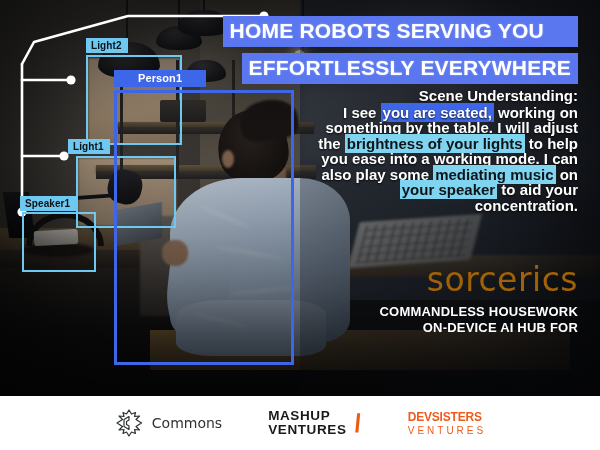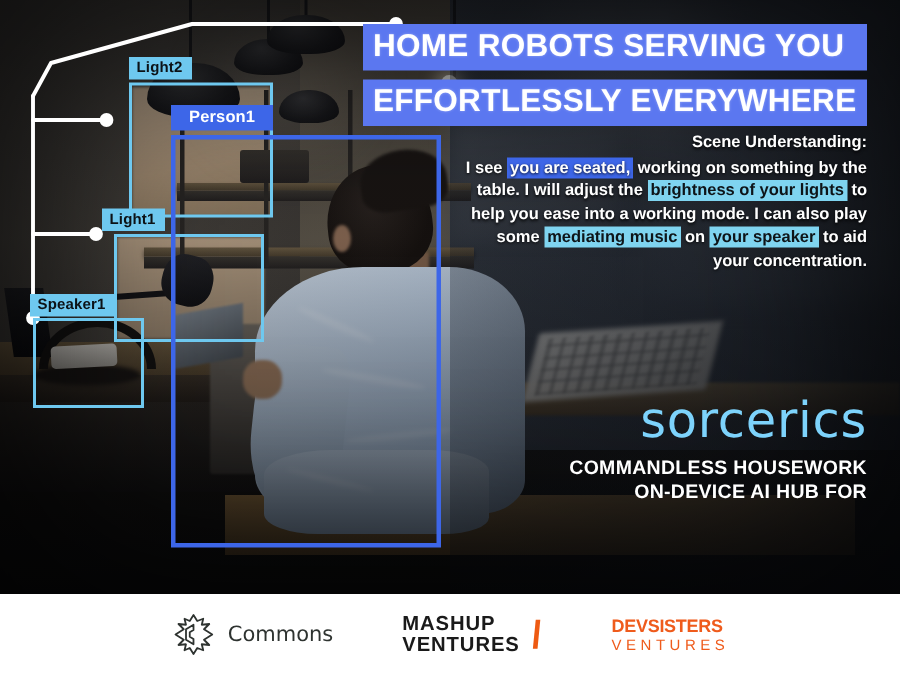--- a/index.html
+++ b/index.html
@@ -142,40 +142,40 @@
 
   
   .graph { position:absolute; left:0; top:0; width:600px; height:396px; }
 
   
   .dbox { position:absolute; border:2px solid #6ec8ef; }
   .dbox.person { border:3px solid #3d66e8; }
   .dlabel { position:absolute; background:#6ec8ef; color:#0c1216;
     font-size:10px; font-weight:bold; padding:2px 6px 2px 5px;
     letter-spacing:.1px; white-space:nowrap; line-height:11px; }
-  .dlabel.person { background:#3d66e8; color:#ffffff; font-size:11px; padding:3px 12px; }
+  .dlabel.person { background:#3d66e8; color:#ffffff; font-size:11px; padding:3px 24px; }
 
   
   .headline { position:absolute; right:22px; text-align:left; }
   .hl-bar { display:block; background:#5b77f0; color:#ffffff;
     font-size:21px; font-weight:bold; letter-spacing:.2px;
     padding:3px 7px 4px 7px; line-height:24px; white-space:nowrap;
     text-shadow: 0 0 2px rgba(255,255,255,.35); }
 
   
   .scene { position:absolute; right:22px; top:88px; width:268px;
-    text-align:right; color:#ffffff; font-size:11px; line-height:15.5px;
+    text-align:right; color:#ffffff; font-size:15px; line-height:15.5px;
     font-weight:bold; text-shadow:0 1px 2px rgba(0,0,0,.85); }
   .scene .title { display:block; margin-bottom:1px; }
   .hl-blue { background:#3d66e8; color:#ffffff; padding:1px 2px; }
   .hl-cyan { background:#7fd4f0; color:#0e1418; padding:1px 2px; text-shadow:none; }
 
   
   .brand { position:absolute; right:22px; top:262px; text-align:right; }
-  .brand-name { color:#7dd3fc; font-size:33px; font-weight:normal;
+  .brand-name { color:#a16207; font-size:33px; font-weight:normal;
     letter-spacing:.5px; line-height:36px; font-family:"DejaVu Sans", sans-serif; }
   .brand-tag { color:#ffffff; font-size:13px; font-weight:bold;
     line-height:16px; letter-spacing:.2px; margin-top:6px; }
 
   
   .footer { position:absolute; left:0; top:396px; width:600px; height:54px;
     background:#ffffff; display:flex; align-items:center; justify-content:center; gap:46px; }
   .logo { display:flex; align-items:center; gap:8px; }
   .spc-text { color:#2e3330; font-size:14px; line-height:15px; font-family:"DejaVu Sans", sans-serif; }
   .mashup-text { color:#1a1a1a; font-size:13.5px; font-weight:bold; line-height:14px;
@@ -277,21 +277,21 @@
   <div class="dlabel" style="left:68px;top:139px;">Light1</div>
 
   <div class="dbox" style="left:22px;top:212px;width:74px;height:60px;"></div>
   <div class="dlabel" style="left:20px;top:196px;">Speaker1</div>
 
   <div class="dbox person" style="left:114px;top:90px;width:180px;height:275px;"></div>
   <div class="dlabel person" style="left:114px;top:70px;">Person1</div>
 
   <div class="headline" style="top:16px;">
     <span class="hl-bar">HOME ROBOTS SERVING YOU</span>
-    <span class="hl-bar" style="margin-top:6px;">EFFORTLESSLY EVERYWHERE</span>
+    <span class="hl-bar" style="margin-top:6px;margin-left:19px;">EFFORTLESSLY EVERYWHERE</span>
   </div>
 
   <div class="scene">
     <span class="title">Scene Understanding:</span>
     <span>I see </span><span class="hl-blue">you are seated,</span><span> working on something by the table. I will adjust the </span><span class="hl-cyan">brightness of your lights</span><span> to help you ease into a working mode. I can also play some </span><span class="hl-cyan">mediating music</span><span> on </span><span class="hl-cyan">your speaker</span><span> to aid your concentration.</span>
   </div>
 
   <div class="brand">
     <div class="brand-name">sorcerics</div>
     <div class="brand-tag">

